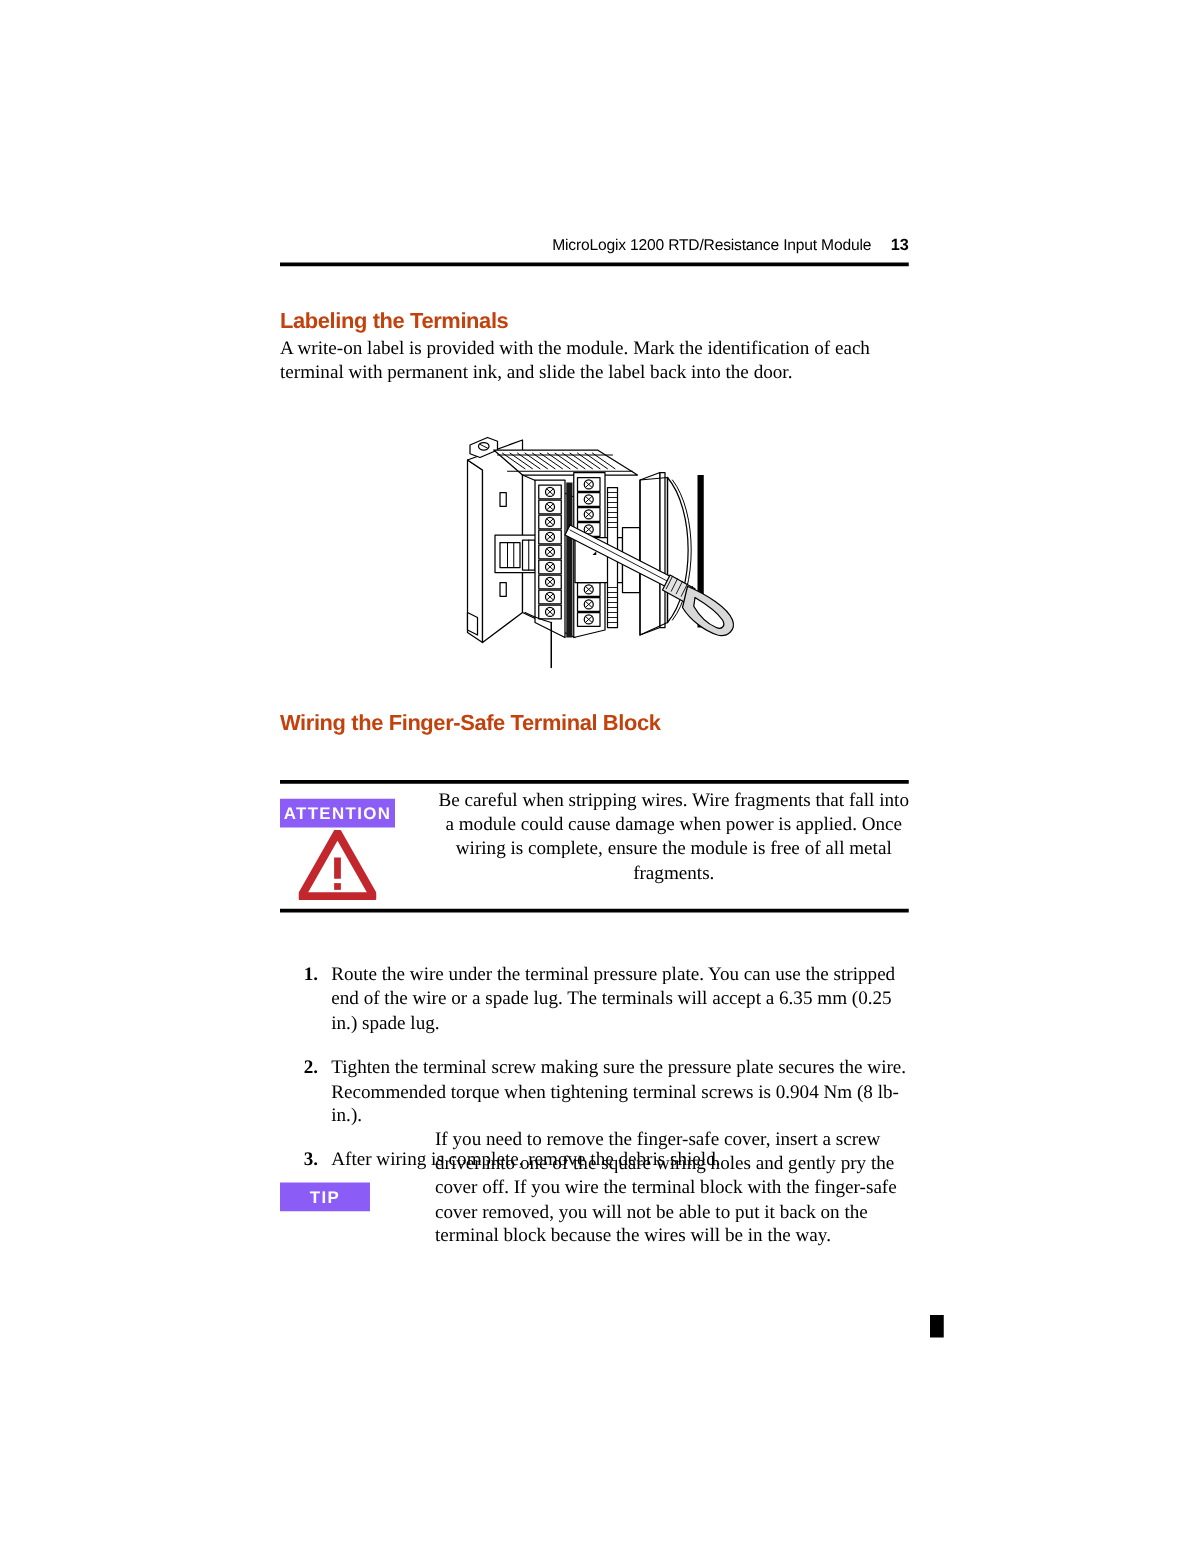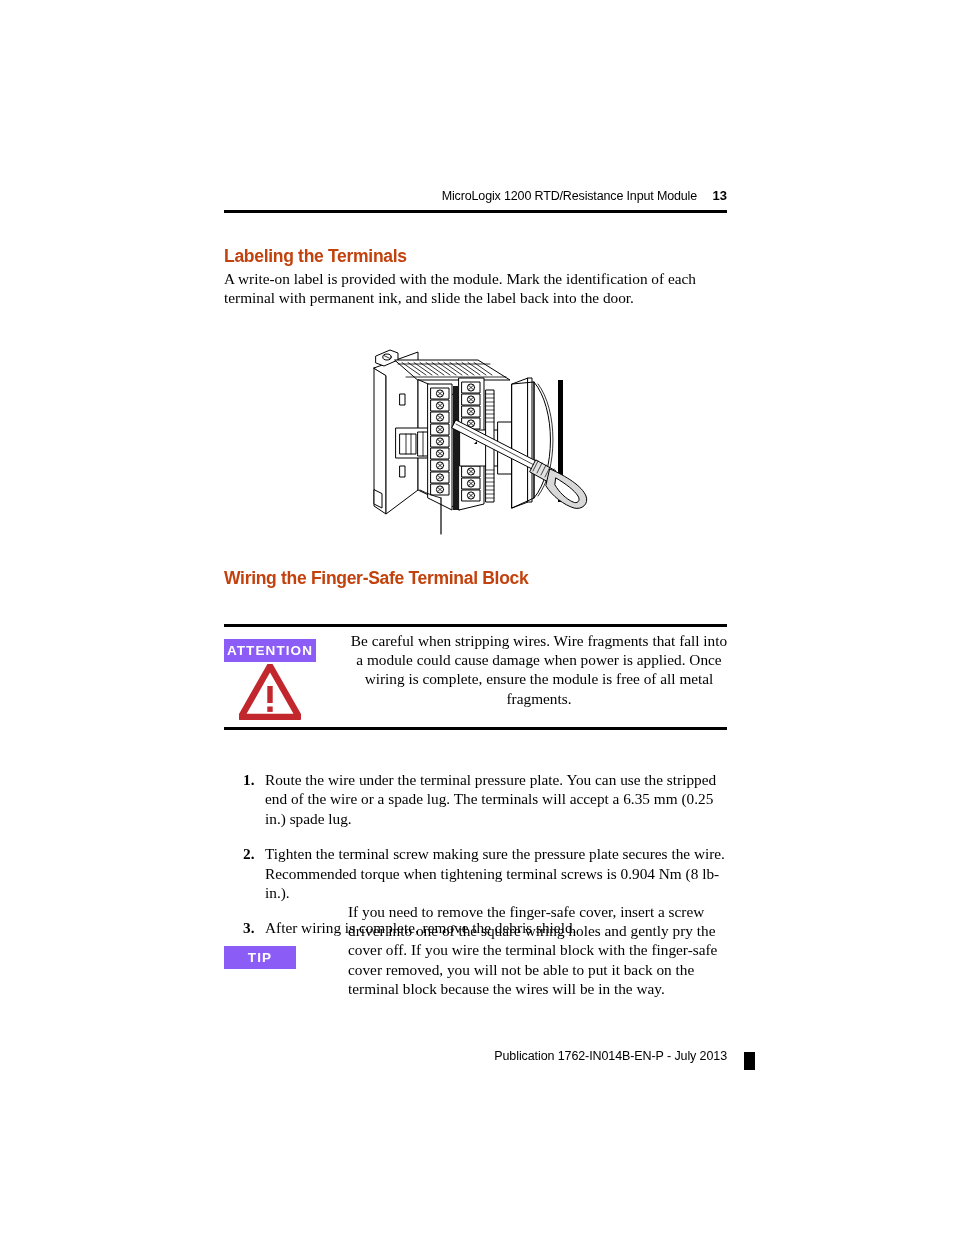--- a/index.html
+++ b/index.html
@@ -440,16 +440,15 @@
     </div>
     <div class="step">
       <span class="step-num">3.</span>
       <span class="step-text">After wiring is complete, remove the debris shield.</span>
     </div>
   </div>
 
   <div class="callout-label tip-label">TIP</div>
   <div class="callout-text tip-text">If you need to remove the finger-safe cover, insert a screw driver into one of the square wiring holes and gently pry the cover off. If you wire the terminal block with the finger-safe cover removed, you will not be able to put it back on the terminal block because the wires will be in the way.</div>
 
-  <div class="footer">Publication 1762-IN014B-EN-P - July 2013</div>
   <div class="footer-mark"></div>
 
 </div>
 
 </body></html>

